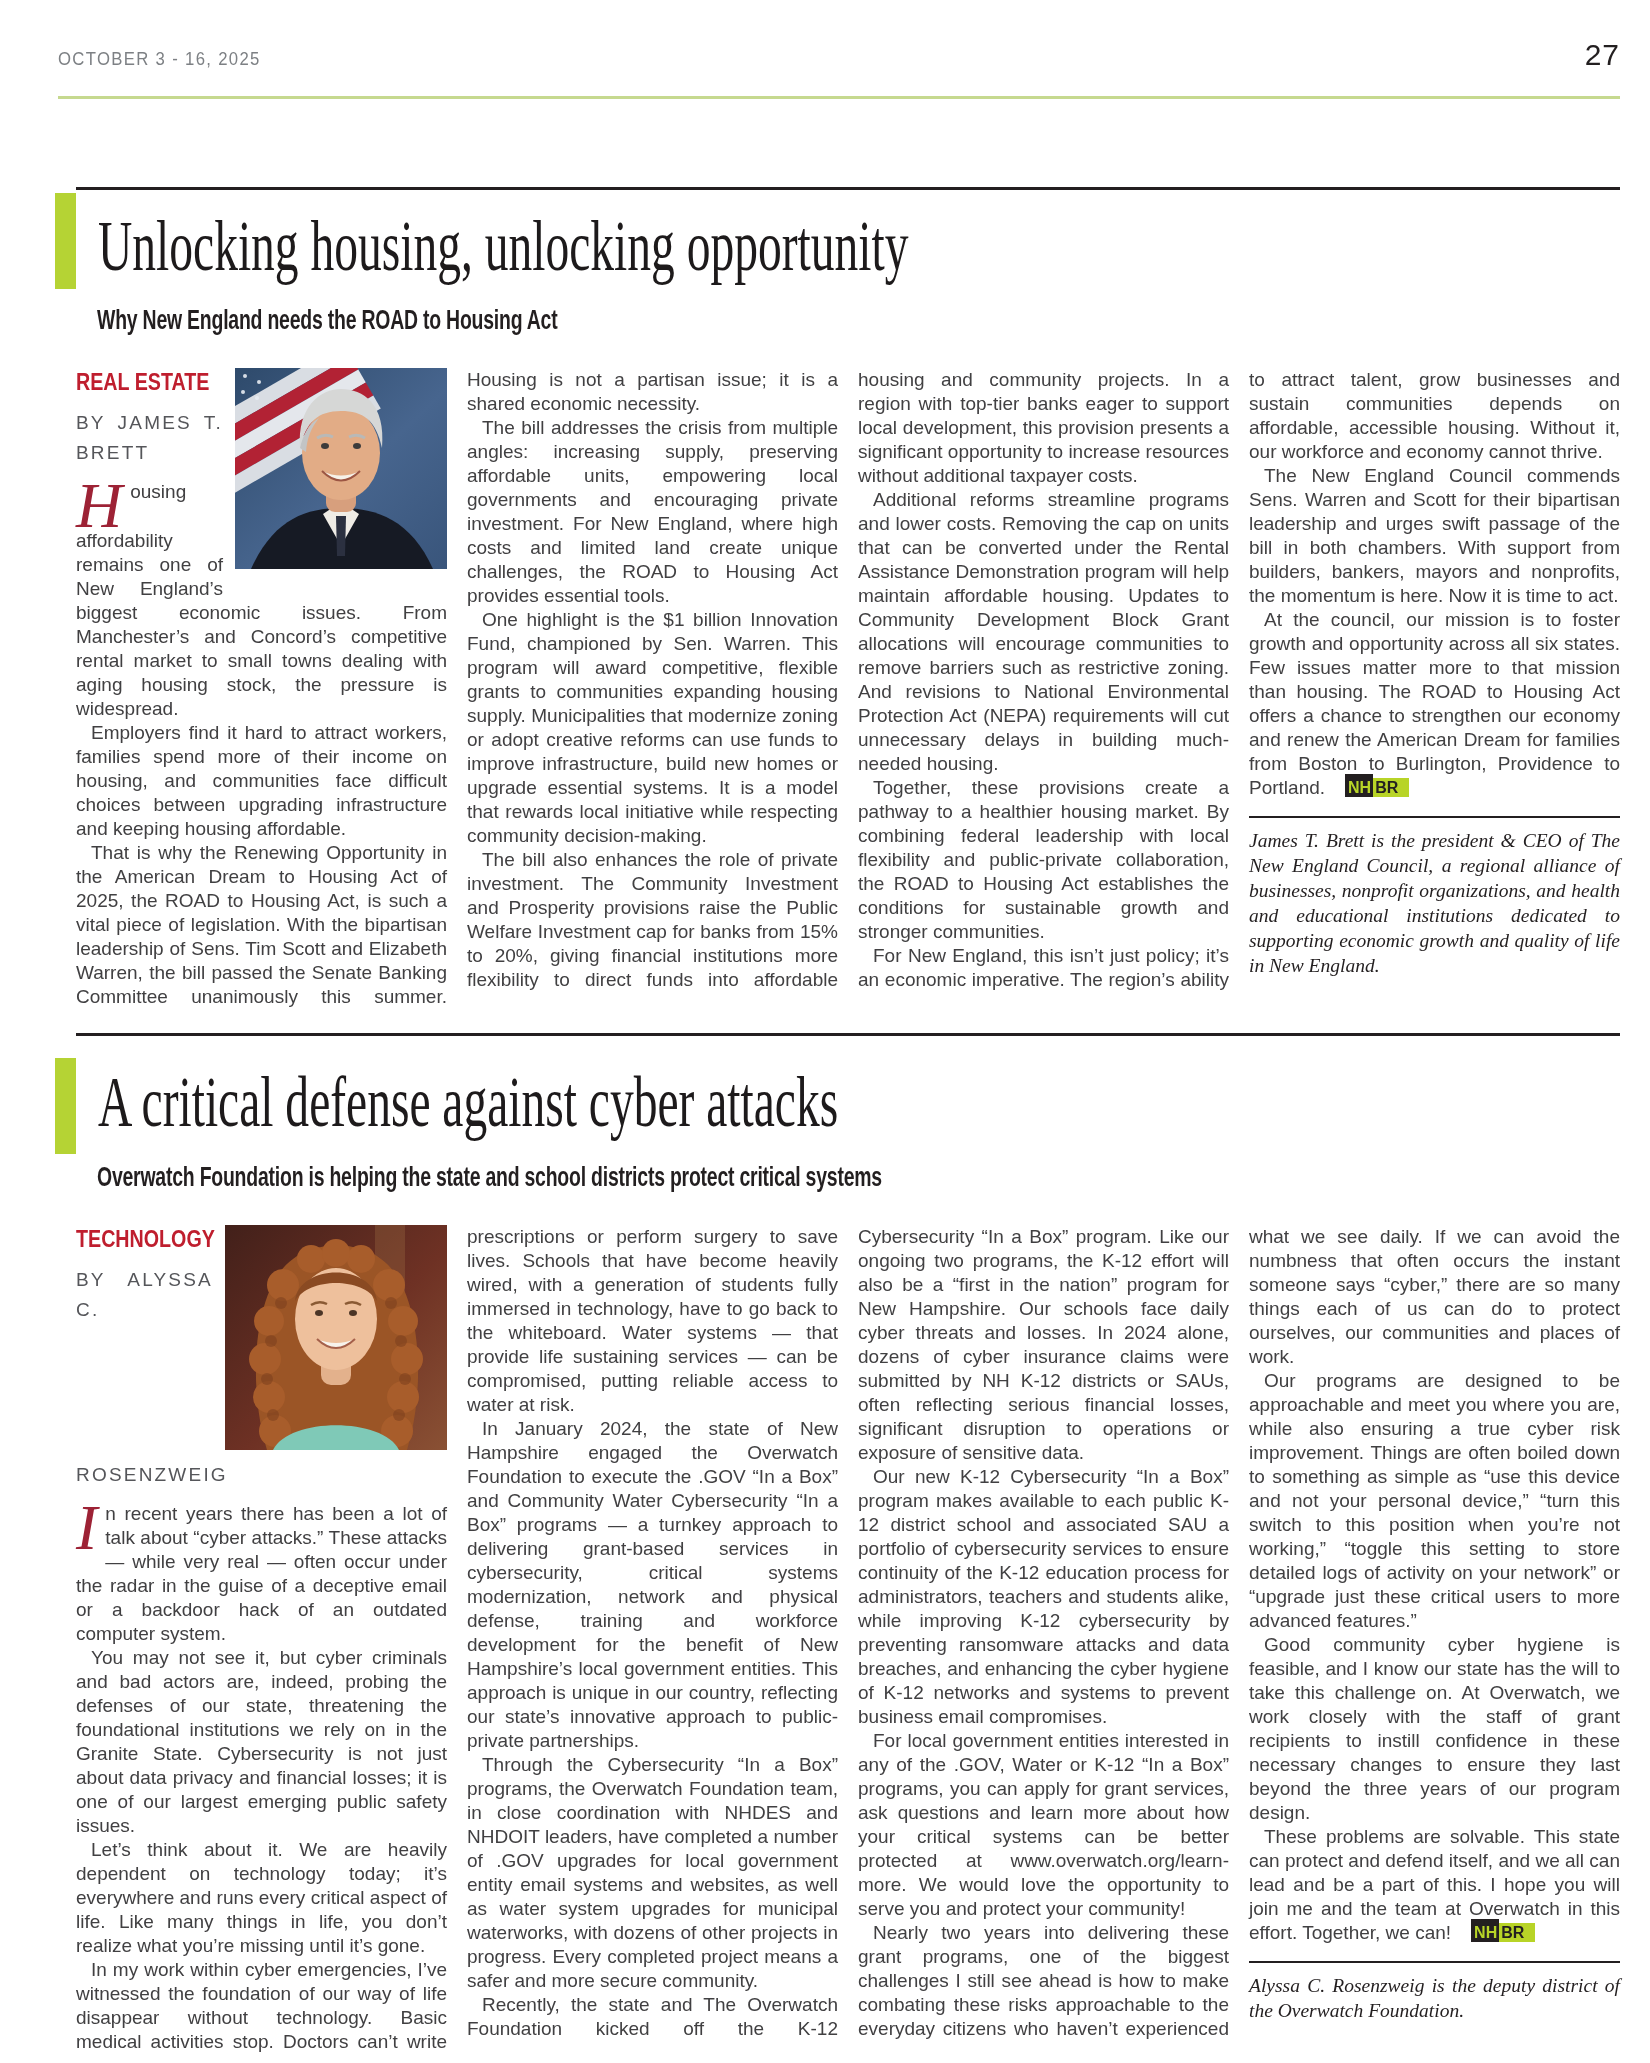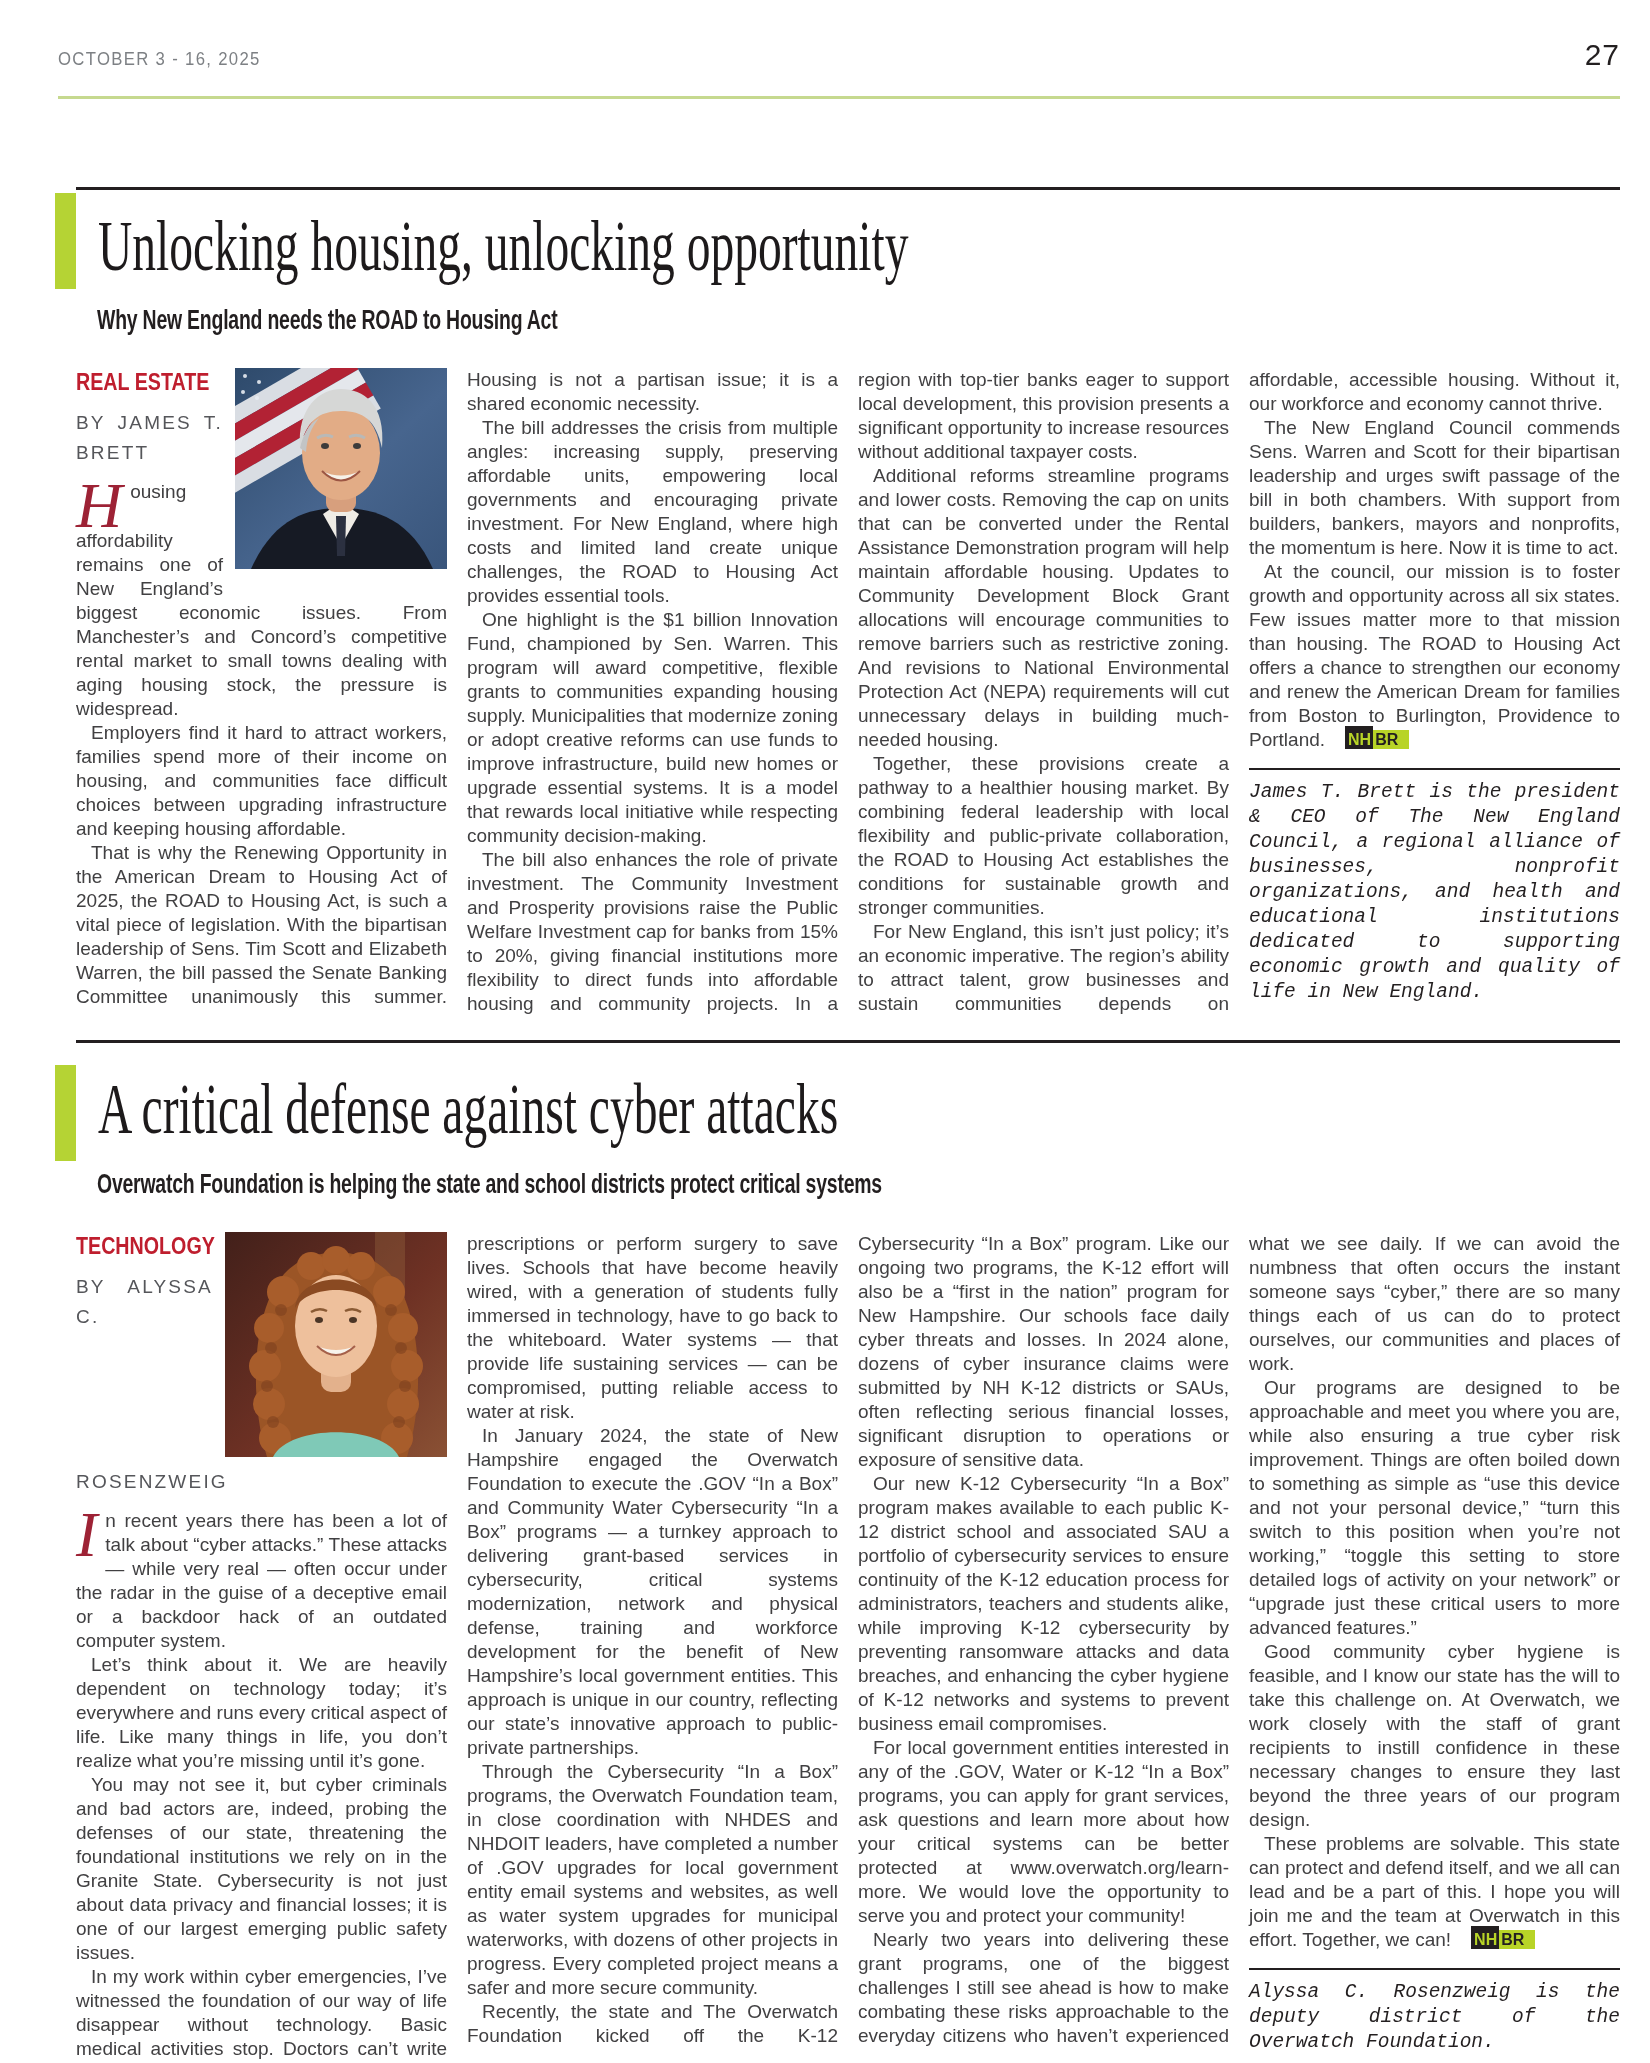--- a/index.html
+++ b/index.html
@@ -28,21 +28,21 @@
           margin:2px 0 14px 0;white-space:nowrap;}
   .byline{font-size:19px;line-height:30px;letter-spacing:2.2px;color:#55565a;margin-bottom:12px;}
   .photo{float:right;margin:0 0 10px 12px;line-height:0;}
   .dropcap{float:left;font-family:"Liberation Serif",serif;font-style:italic;font-weight:400;
            font-size:64px;line-height:46px;color:#9d2235;margin:3px 8px 0 0;}
   .nhbr{display:inline-block;margin-left:5px;font-weight:700;font-size:16px;line-height:18px;
         letter-spacing:0;white-space:nowrap;transform:translateY(-1px);}
   .nhbr .nh{background:#231f20;color:#b8d427;padding:5px 2px 1px 3px;}
   .nhbr .br{background:#b8d427;color:#231f20;padding:1px 11px 1px 2px;}
   .bio{break-inside:avoid;-webkit-column-break-inside:avoid;margin-top:16px;border-top:2px solid #231f20;
-       padding-top:10px;font-family:Liberation Mono, monospace;font-style:italic;font-size:19.5px;line-height:25px;
+       padding-top:10px;font-family:Liberation Serif, serif;font-style:italic;font-size:19.5px;line-height:25px;
        color:#231f20;}
   .bio p{margin:0;text-align:justify;}
 </style>
 </head>
 <body>
 
 <header class="masthead">
   <div class="issue-date">OCTOBER 3 - 16, 2025</div>
   <div class="page-num">27</div>
 </header>
@@ -168,22 +168,22 @@
         <path d="M120 79 Q128 75 136 80" stroke="#8a5a34" stroke-width="2.5" fill="none"></path>
         <path d="M92 114 Q111 132 130 114 Q111 122 92 114 Z" fill="#f7f3ec"></path>
         <path d="M92 114 Q111 132 130 114" stroke="#a5604a" stroke-width="2" fill="none"></path>
         <path d="M48 225 C64 192 158 192 174 225 Z" fill="#7fc9b7"></path>
       </svg>
     </div>
     <div class="kicker">TECHNOLOGY</div>
     <div class="byline">BY ALYSSA C. ROSENZWEIG</div>
     <p class="graf lead"><span class="dropcap">I</span><span>n recent years there has been a lot of talk about “cyber attacks.” These attacks — while very real — often occur under the radar in the guise of a deceptive email or a backdoor hack of an outdated computer system.</span></p>
     <div class="grafs">
+        <p class="graf">You may not see it, but cyber criminals and bad actors are, indeed, probing the defenses of our state, threatening the foundational institutions we rely on in the Granite State. Cybersecurity is not just about data privacy and financial losses; it is one of our largest emerging public safety issues.</p>
         <p class="graf">Let’s think about it. We are heavily dependent on technology today; it’s everywhere and runs every critical aspect of life. Like many things in life, you don’t realize what you’re missing until it’s gone.</p>
-        <p class="graf">You may not see it, but cyber criminals and bad actors are, indeed, probing the defenses of our state, threatening the foundational institutions we rely on in the Granite State. Cybersecurity is not just about data privacy and financial losses; it is one of our largest emerging public safety issues.</p>
         <p class="graf">In my work within cyber emergencies, I’ve witnessed the foundation of our way of life disappear without technology. Basic medical activities stop. Doctors can’t write prescriptions or perform surgery to save lives. Schools that have become heavily wired, with a generation of students fully immersed in technology, have to go back to the whiteboard. Water systems — that provide life sustaining services — can be compromised, putting reliable access to water at risk.</p>
         <p class="graf">In January 2024, the state of New Hampshire engaged the Overwatch Foundation to execute the .GOV “In a Box” and Community Water Cybersecurity “In a Box” programs — a turnkey approach to delivering grant-based services in cybersecurity, critical systems modernization, network and physical defense, training and workforce development for the benefit of New Hampshire’s local government entities. This approach is unique in our country, reflecting our state’s innovative approach to public-private partnerships.</p>
         <p class="graf">Through the Cybersecurity “In a Box” programs, the Overwatch Foundation team, in close coordination with NHDES and NHDOIT leaders, have completed a number of .GOV upgrades for local government entity email systems and websites, as well as water system upgrades for municipal waterworks, with dozens of other projects in progress. Every completed project means a safer and more secure community.</p>
         <p class="graf">Recently, the state and The Overwatch Foundation kicked off the K-12 Cybersecurity “In a Box” program. Like our ongoing two programs, the K-12 effort will also be a “first in the nation” program for New Hampshire. Our schools face daily cyber threats and losses. In 2024 alone, dozens of cyber insurance claims were submitted by NH K-12 districts or SAUs, often reflecting serious financial losses, significant disruption to operations or exposure of sensitive data.</p>
         <p class="graf">Our new K-12 Cybersecurity “In a Box” program makes available to each public K-12 district school and associated SAU a portfolio of cybersecurity services to ensure continuity of the K-12 education process for administrators, teachers and students alike, while improving K-12 cybersecurity by preventing ransomware attacks and data breaches, and enhancing the cyber hygiene of K-12 networks and systems to prevent business email compromises.</p>
         <p class="graf">For local government entities interested in any of the .GOV, Water or K-12 “In a Box” programs, you can apply for grant services, ask questions and learn more about how your critical systems can be better protected at www.overwatch.org/learn-more. We would love the opportunity to serve you and protect your community!</p>
         <p class="graf">Nearly two years into delivering these grant programs, one of the biggest challenges I still see ahead is how to make combating these risks approachable to the everyday citizens who haven’t experienced what we see daily. If we can avoid the numbness that often occurs the instant someone says “cyber,” there are so many things each of us can do to protect ourselves, our communities and places of work.</p>
         <p class="graf">Our programs are designed to be approachable and meet you where you are, while also ensuring a true cyber risk improvement. Things are often boiled down to something as simple as “use this device and not your personal device,” “turn this switch to this position when you’re not working,” “toggle this setting to store detailed logs of activity on your network” or “upgrade just these critical users to more advanced features.”</p>
         <p class="graf">Good community cyber hygiene is feasible, and I know our state has the will to take this challenge on. At Overwatch, we work closely with the staff of grant recipients to instill confidence in these necessary changes to ensure they last beyond the three years of our program design.</p>
       </div>

